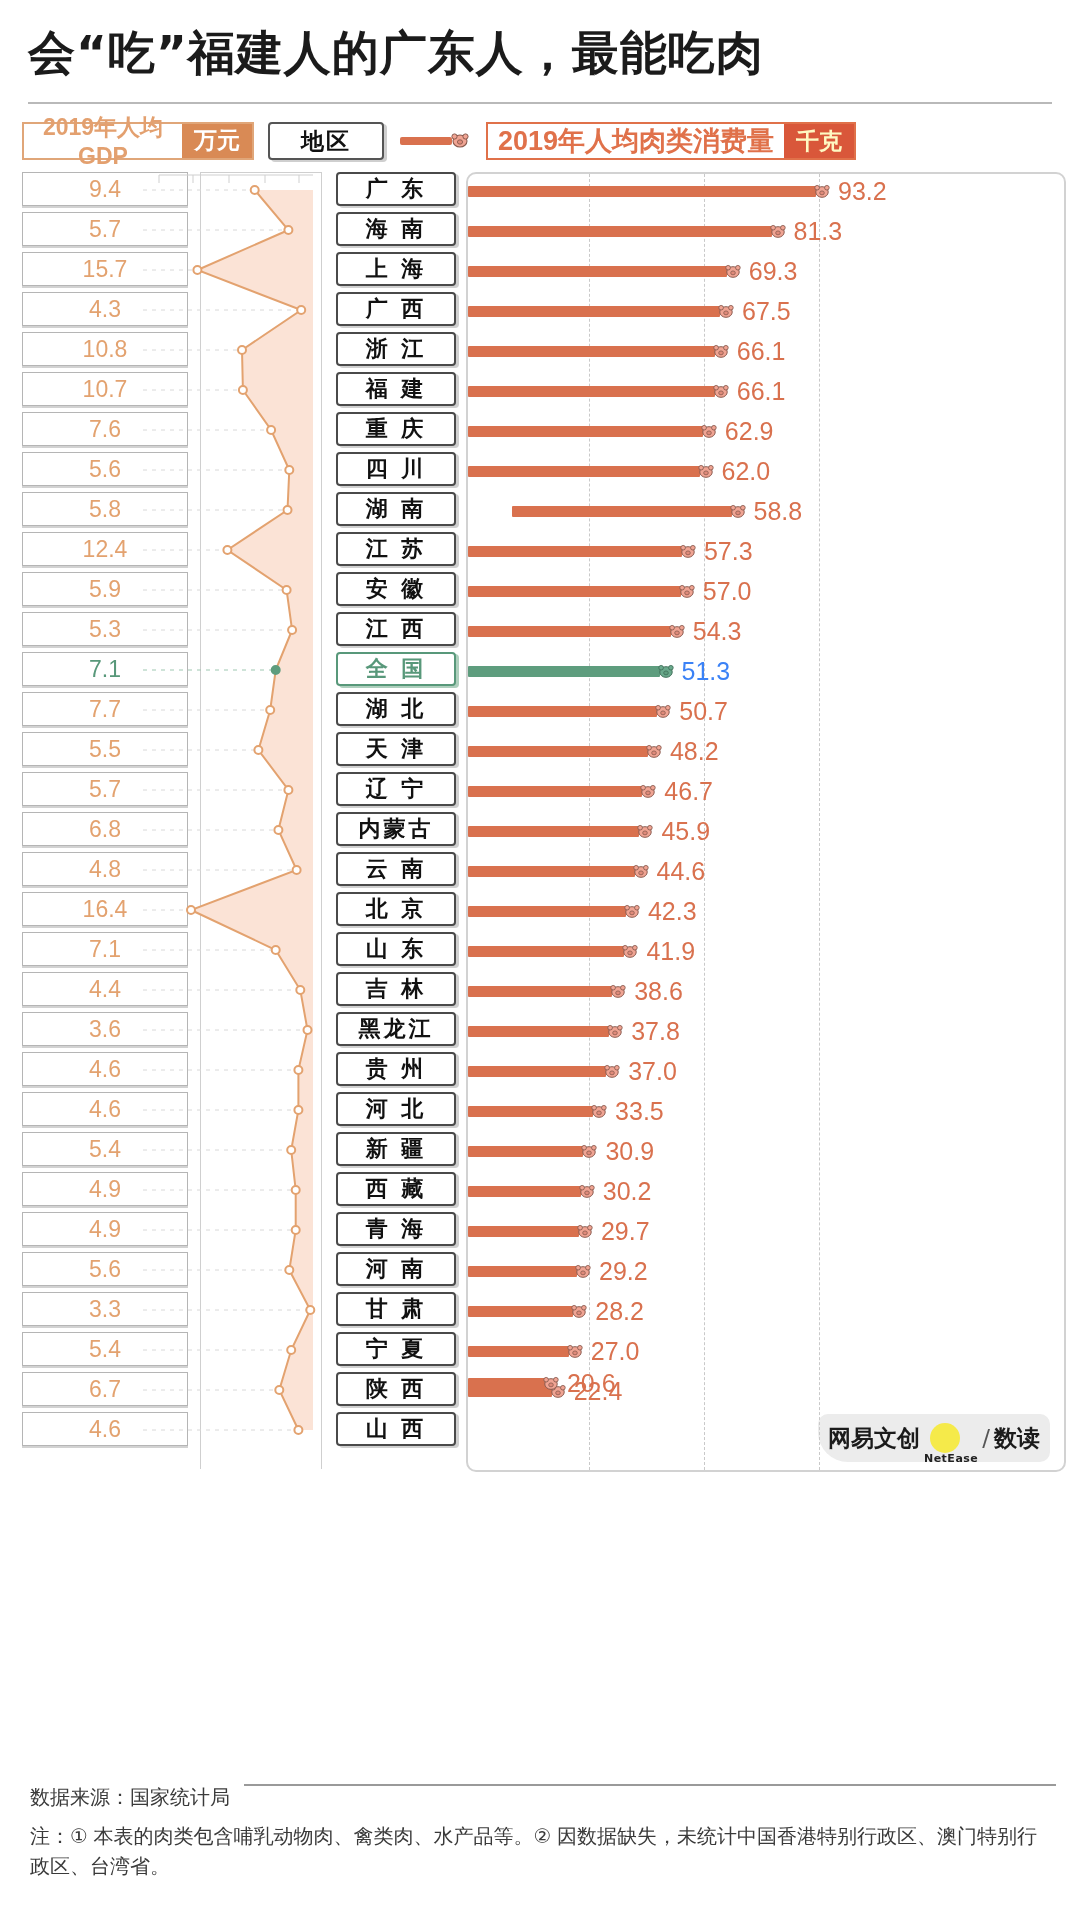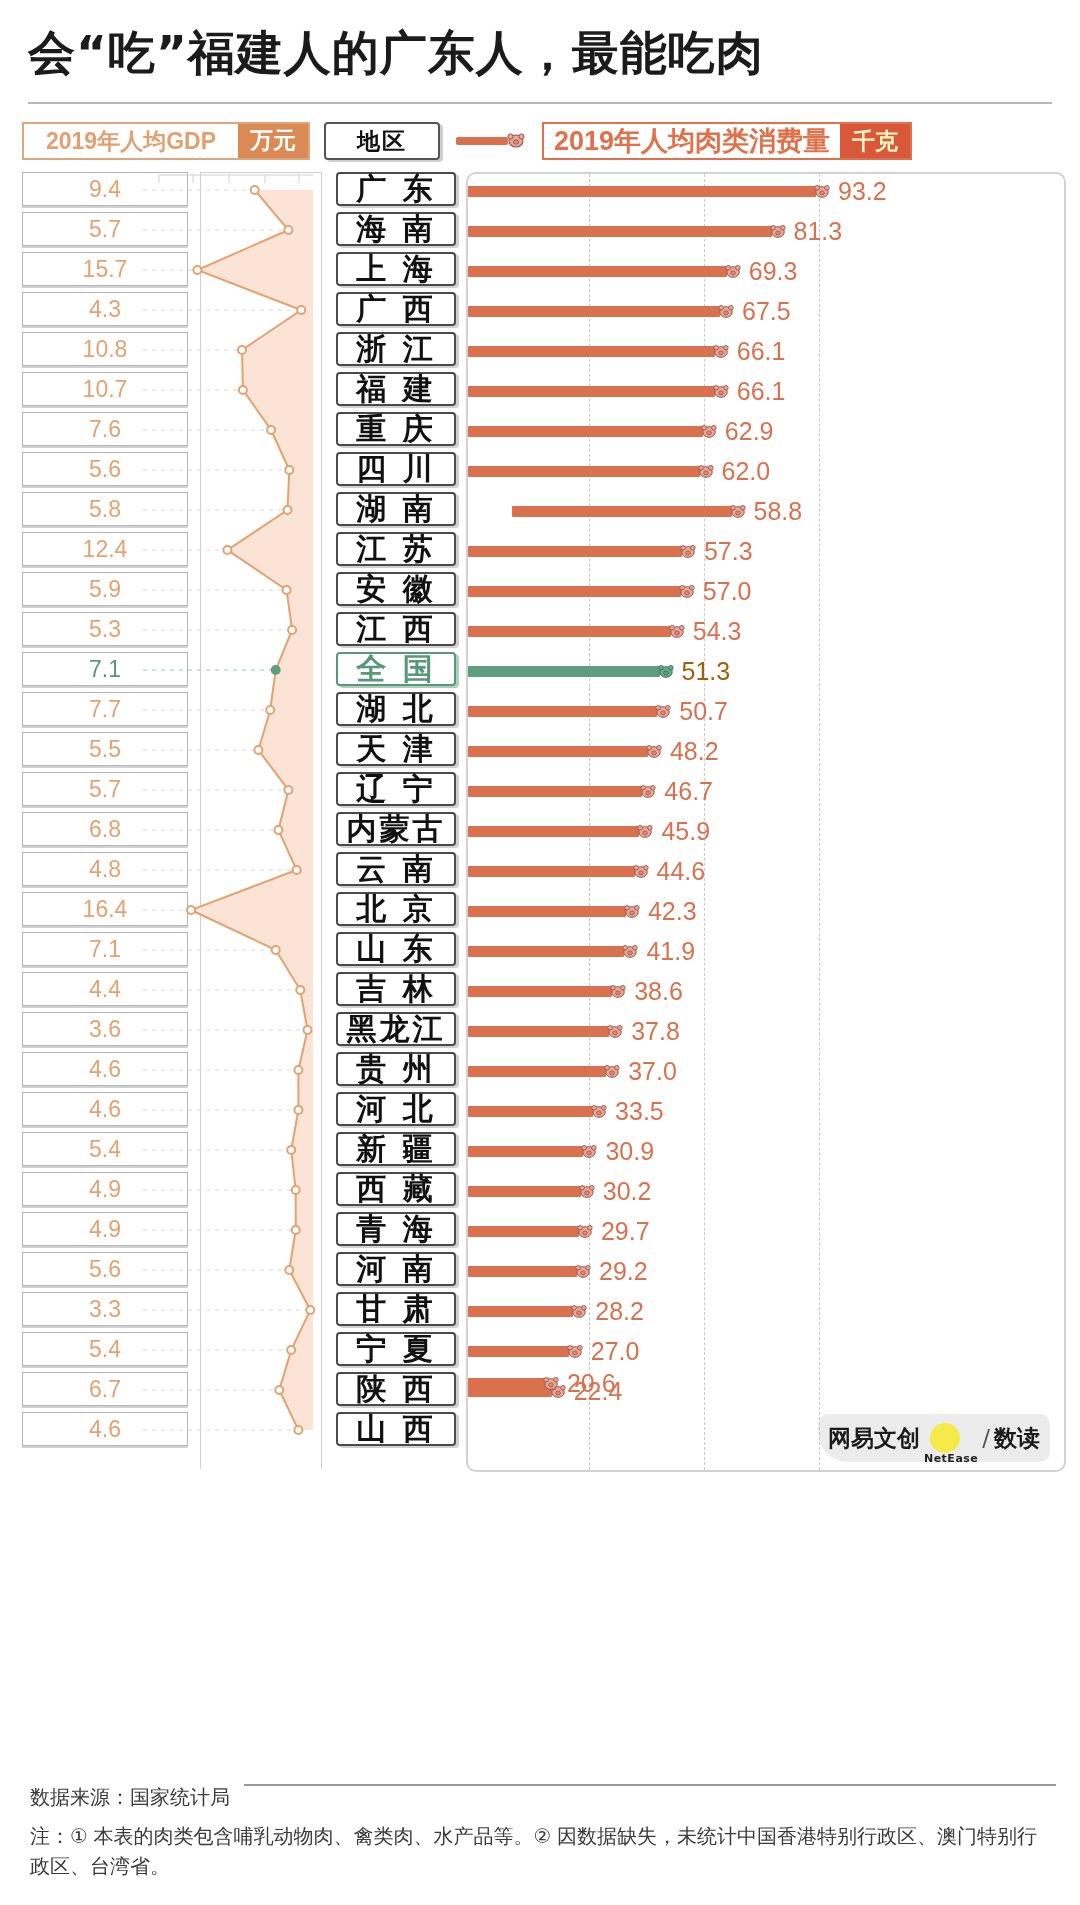--- a/index.html
+++ b/index.html
@@ -23,21 +23,21 @@
   .title-rule{
     margin:22px 28px 0 28px;height:2px;background:#b9b9b9;
   }
 
   
   .hdr{
     position:relative;height:42px;margin:16px 14px 0 14px;
     display:flex;align-items:center;
   }
   .hdr-gdp{
-    width:288px;height:38px;box-sizing:border-box;
+    width:232px;height:38px;box-sizing:border-box;
     border:2px solid #e0a679;background:#fff;
     display:flex;align-items:center;justify-content:flex-start;
     margin-left:8px;
   }
   .hdr-gdp .t{
     flex:1;text-align:center;color:#e3a06f;font-size:23px;font-weight:bold;
     letter-spacing:0px;
   }
   .hdr-gdp .u{
     background:#d98a55;color:#fff;font-size:23px;font-weight:bold;
@@ -94,21 +94,21 @@
     background:#fff;
   }
   .line-panel svg{position:absolute;left:-60px;top:0;width:180px;height:1296px;overflow:visible;}
 
   
   .region-col{position:absolute;left:322px;top:0;width:120px;}
   .region-cell{
     height:34px;margin-bottom:6px;box-sizing:border-box;
     border:2px solid #4a4a4a;border-radius:4px;background:#fff;
     display:flex;align-items:center;justify-content:center;
-    font-size:30px;font-weight:bold;color:#111;letter-spacing:3px;
+    font-size:22px;font-weight:bold;color:#111;letter-spacing:3px;
     box-shadow:3px 2px 0 #d0d0d0;
     font-family:"DejaVu Sans","Liberation Sans",sans-serif;
   }
   .region-cell.natl{border-color:#58987a;color:#58987a;box-shadow:3px 2px 0 #aecfbd;}
 
   
   .bars{
     position:absolute;left:452px;top:0;right:0;height:1296px;
     border:2px solid #d2d2d2;border-radius:10px;background:#fff;
     overflow:hidden;
@@ -123,21 +123,21 @@
   .bar{
     height:11px;background:#d9714e;border-radius:1px;
   }
   .bar.natl{background:#5e9d7e;}
   .pig{
     width:17px;height:15px;margin-left:-3px;flex:0 0 auto;position:relative;
   }
   .bar-val{
     margin-left:8px;font-size:25px;color:#d9714e;white-space:nowrap;
   }
-  .bar-val.natl{color:#a16207;}
+  .bar-val.natl{color:#3b82f6;}
 
   
   .logo{
     position:absolute;right:14px;bottom:8px;
     width:232px;height:48px;background:#ececec;border-radius:10px 10px 10px 30px;
     display:flex;align-items:center;justify-content:center;gap:4px;
     font-size:23px;font-weight:bold;color:#1b1b1b;
     font-family:"DejaVu Sans","Liberation Sans",sans-serif;
   }
   .logo .dot{

